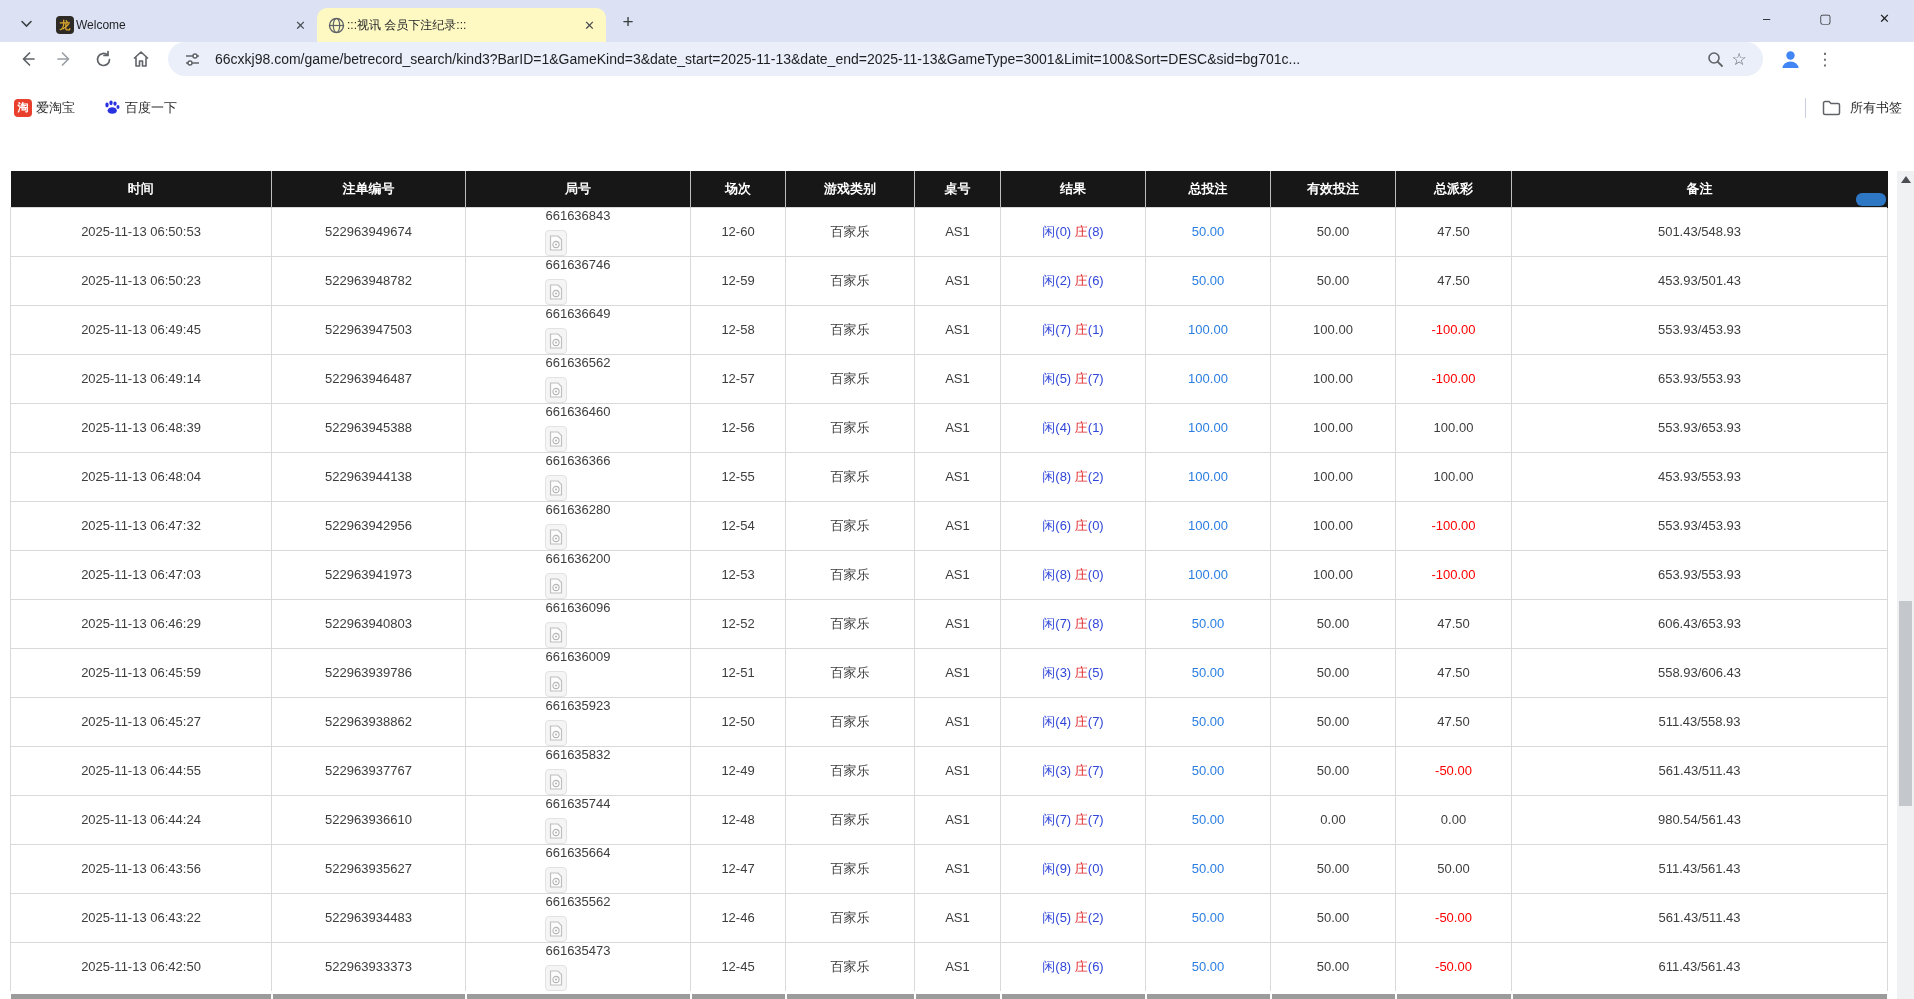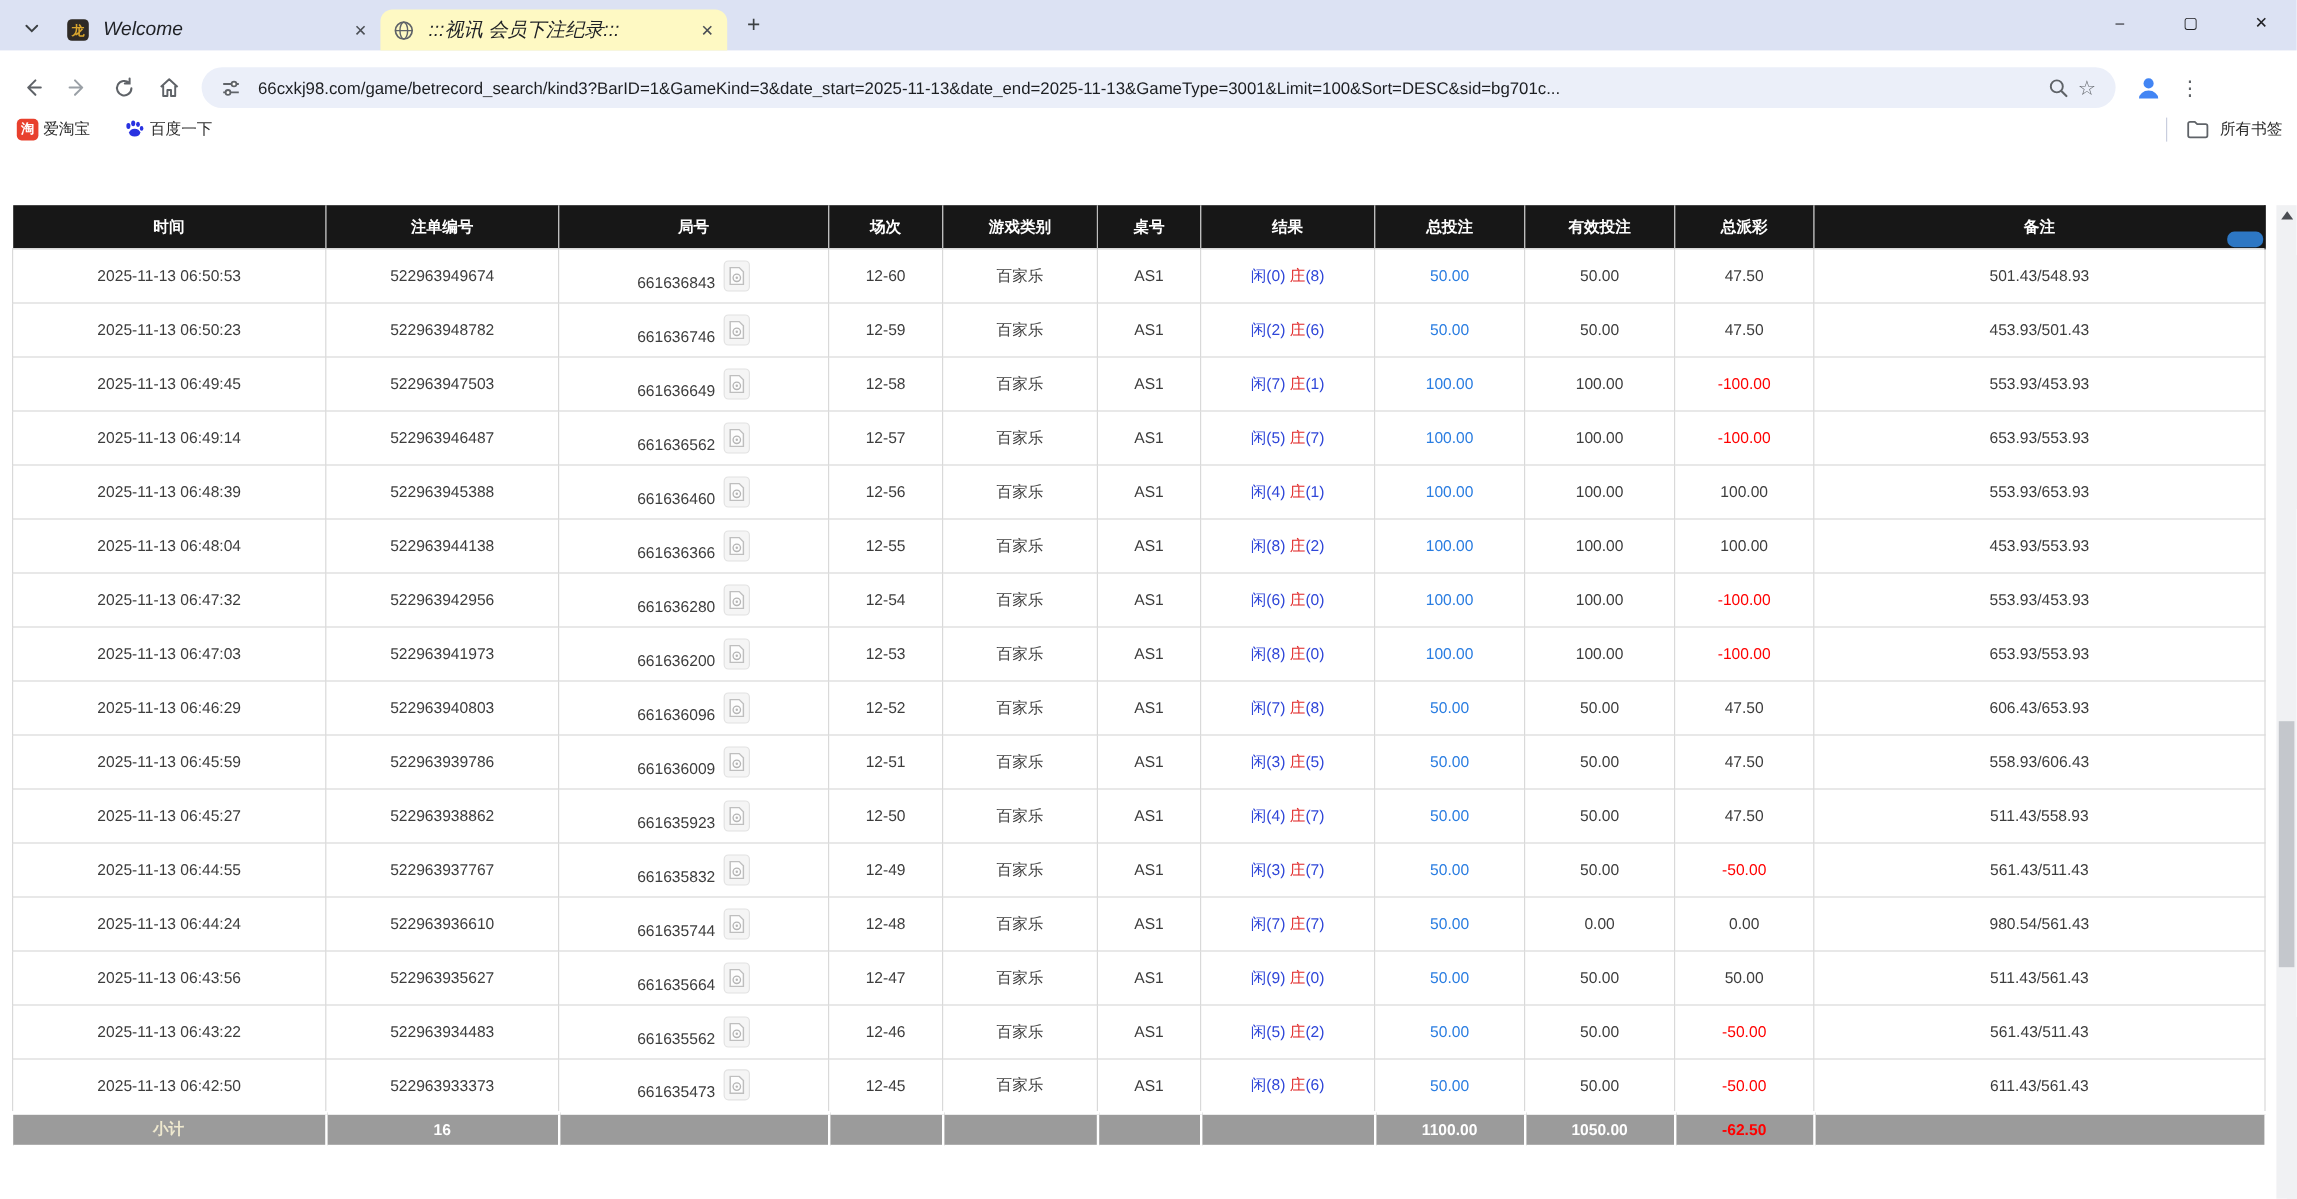--- a/index.html
+++ b/index.html
@@ -10,30 +10,30 @@
   .tabstrip { height:42px; background:#dce2f3; display:flex; align-items:flex-end; position:relative; }
   .tab-search-btn { width:28px; height:28px; margin:0 6px 5px 12px; display:grid; place-items:center;
     border-radius:50%; cursor:pointer; }
   .tab { height:34px; display:flex; align-items:center; padding:0 8px 0 10px;
     border-radius:10px 10px 0 0; cursor:pointer; }
   .tab.inactive { width:271px; }
   .tab.active { width:289px; background:#fef9c3; }
   .tab .favicon { width:18px; height:18px; flex:0 0 18px; display:grid; place-items:center; }
   .welcome-fav { width:18px; height:18px; border-radius:4px; background:#2e2a25; display:grid; place-items:center; }
   .welcome-fav span { color:#d9a62e; font-size:11px; font-weight:bold; }
-  .tab .title { flex:1; margin-left:12px; font-size:16px; color:#1f2125; white-space:nowrap; overflow:hidden;font-style:italic; }
+  .tab .title { flex:1; margin-left:2px; font-size:12px; color:#1f2125; white-space:nowrap; overflow:hidden; }
   .tab .close { width:17px; height:17px; display:grid; place-items:center; font-size:13px;
     color:#4b4f55; border-radius:50%; margin-left:6px; cursor:pointer; }
   .new-tab-btn { width:28px; height:28px; margin:0 0 6px 8px; display:grid; place-items:center;
     font-size:19px; color:#3c4043; border-radius:50%; cursor:pointer; }
   .win-controls { position:absolute; right:0; top:0; display:flex; }
   .win-btn { width:59px; height:36px; display:grid; place-items:center; font-size:13px; color:#202124; cursor:pointer; }
 
   
-  .toolbar { height:48px; background:#fff; display:flex; align-items:flex-end; padding-left:10px; }
+  .toolbar { height:48px; background:#fff; display:flex; align-items:flex-start; padding-left:10px; }
   .nav-btn { width:34px; height:34px; display:grid; place-items:center; border-radius:50%; margin-right:4px; cursor:pointer; }
   .omnibox { width:1595px; height:34px; margin-left:6px; background:#ebeff9; border-radius:17px;
     display:flex; align-items:center; padding:0 12px; }
   .omnibox .url { flex:1; margin-left:11px; font-size:14px; color:#1c1e21; white-space:nowrap; overflow:hidden; }
   .omni-icon { width:24px; height:24px; display:grid; place-items:center; border-radius:50%; cursor:pointer; }
   .star-glyph { font-size:17px; color:#5f6368; }
   .avatar-btn { width:34px; height:34px; margin-left:10px; display:grid; place-items:center; border-radius:50%; cursor:pointer; }
   .menu-dots { width:24px; height:34px; margin:0 6px 0 6px; display:grid; place-items:center;
     font-size:17px; color:#5f6368; cursor:pointer; }
 
@@ -59,21 +59,21 @@
     border-right:5px solid transparent; border-bottom:7px solid #4a4d52; }
   .sb-thumb { position:absolute; left:2px; top:430px; width:13px; height:205px; background:#c4c7cc; cursor:pointer; }
 
   
   table.bet-table { margin:46px 0 0 10px; width:1877px; border-collapse:collapse; table-layout:fixed; font-size:13px; }
   .bet-table th { background:#171717; color:#ffffff; font-weight:bold; height:36px;
     border-right:1px solid #bdbdbd; text-align:center; font-size:13px; }
   .bet-table th:last-child { border-right:1px solid #171717; }
   .bet-table tbody td { height:45px; text-align:center; color:#3d3d3d;
     border:1px solid #d9d9d9; background:#fff; }
-  .round-wrap { display:inline-flex; align-items:flex-end; gap:7px; }
+  .round-wrap { display:inline-flex; align-items:flex-start; gap:7px;flex-direction:column; }
   .video-btn { width:22px; height:26px; background:#f5f5f5; border:1px solid #e2e2e2; border-radius:4px;
     display:inline-grid; place-items:center; cursor:pointer; }
   .res-player { color:#2f46d8; }
   .res-banker-char { color:#e02525; }
   .res-banker-rest { color:#2f46d8; }
   a.bet-link { color:#2a7de1; text-decoration:none; cursor:pointer; }
   .neg { color:#ff0000 !important; }
   .bet-table tfoot td { background:#9b9b9b; height:28px; text-align:center; font-weight:bold;
     color:#ffffff; border-right:2px solid #fff; border-top:3px solid #fff; font-size:13px; }
   .bet-table tfoot td.f-label { color:#efe9cf; }

